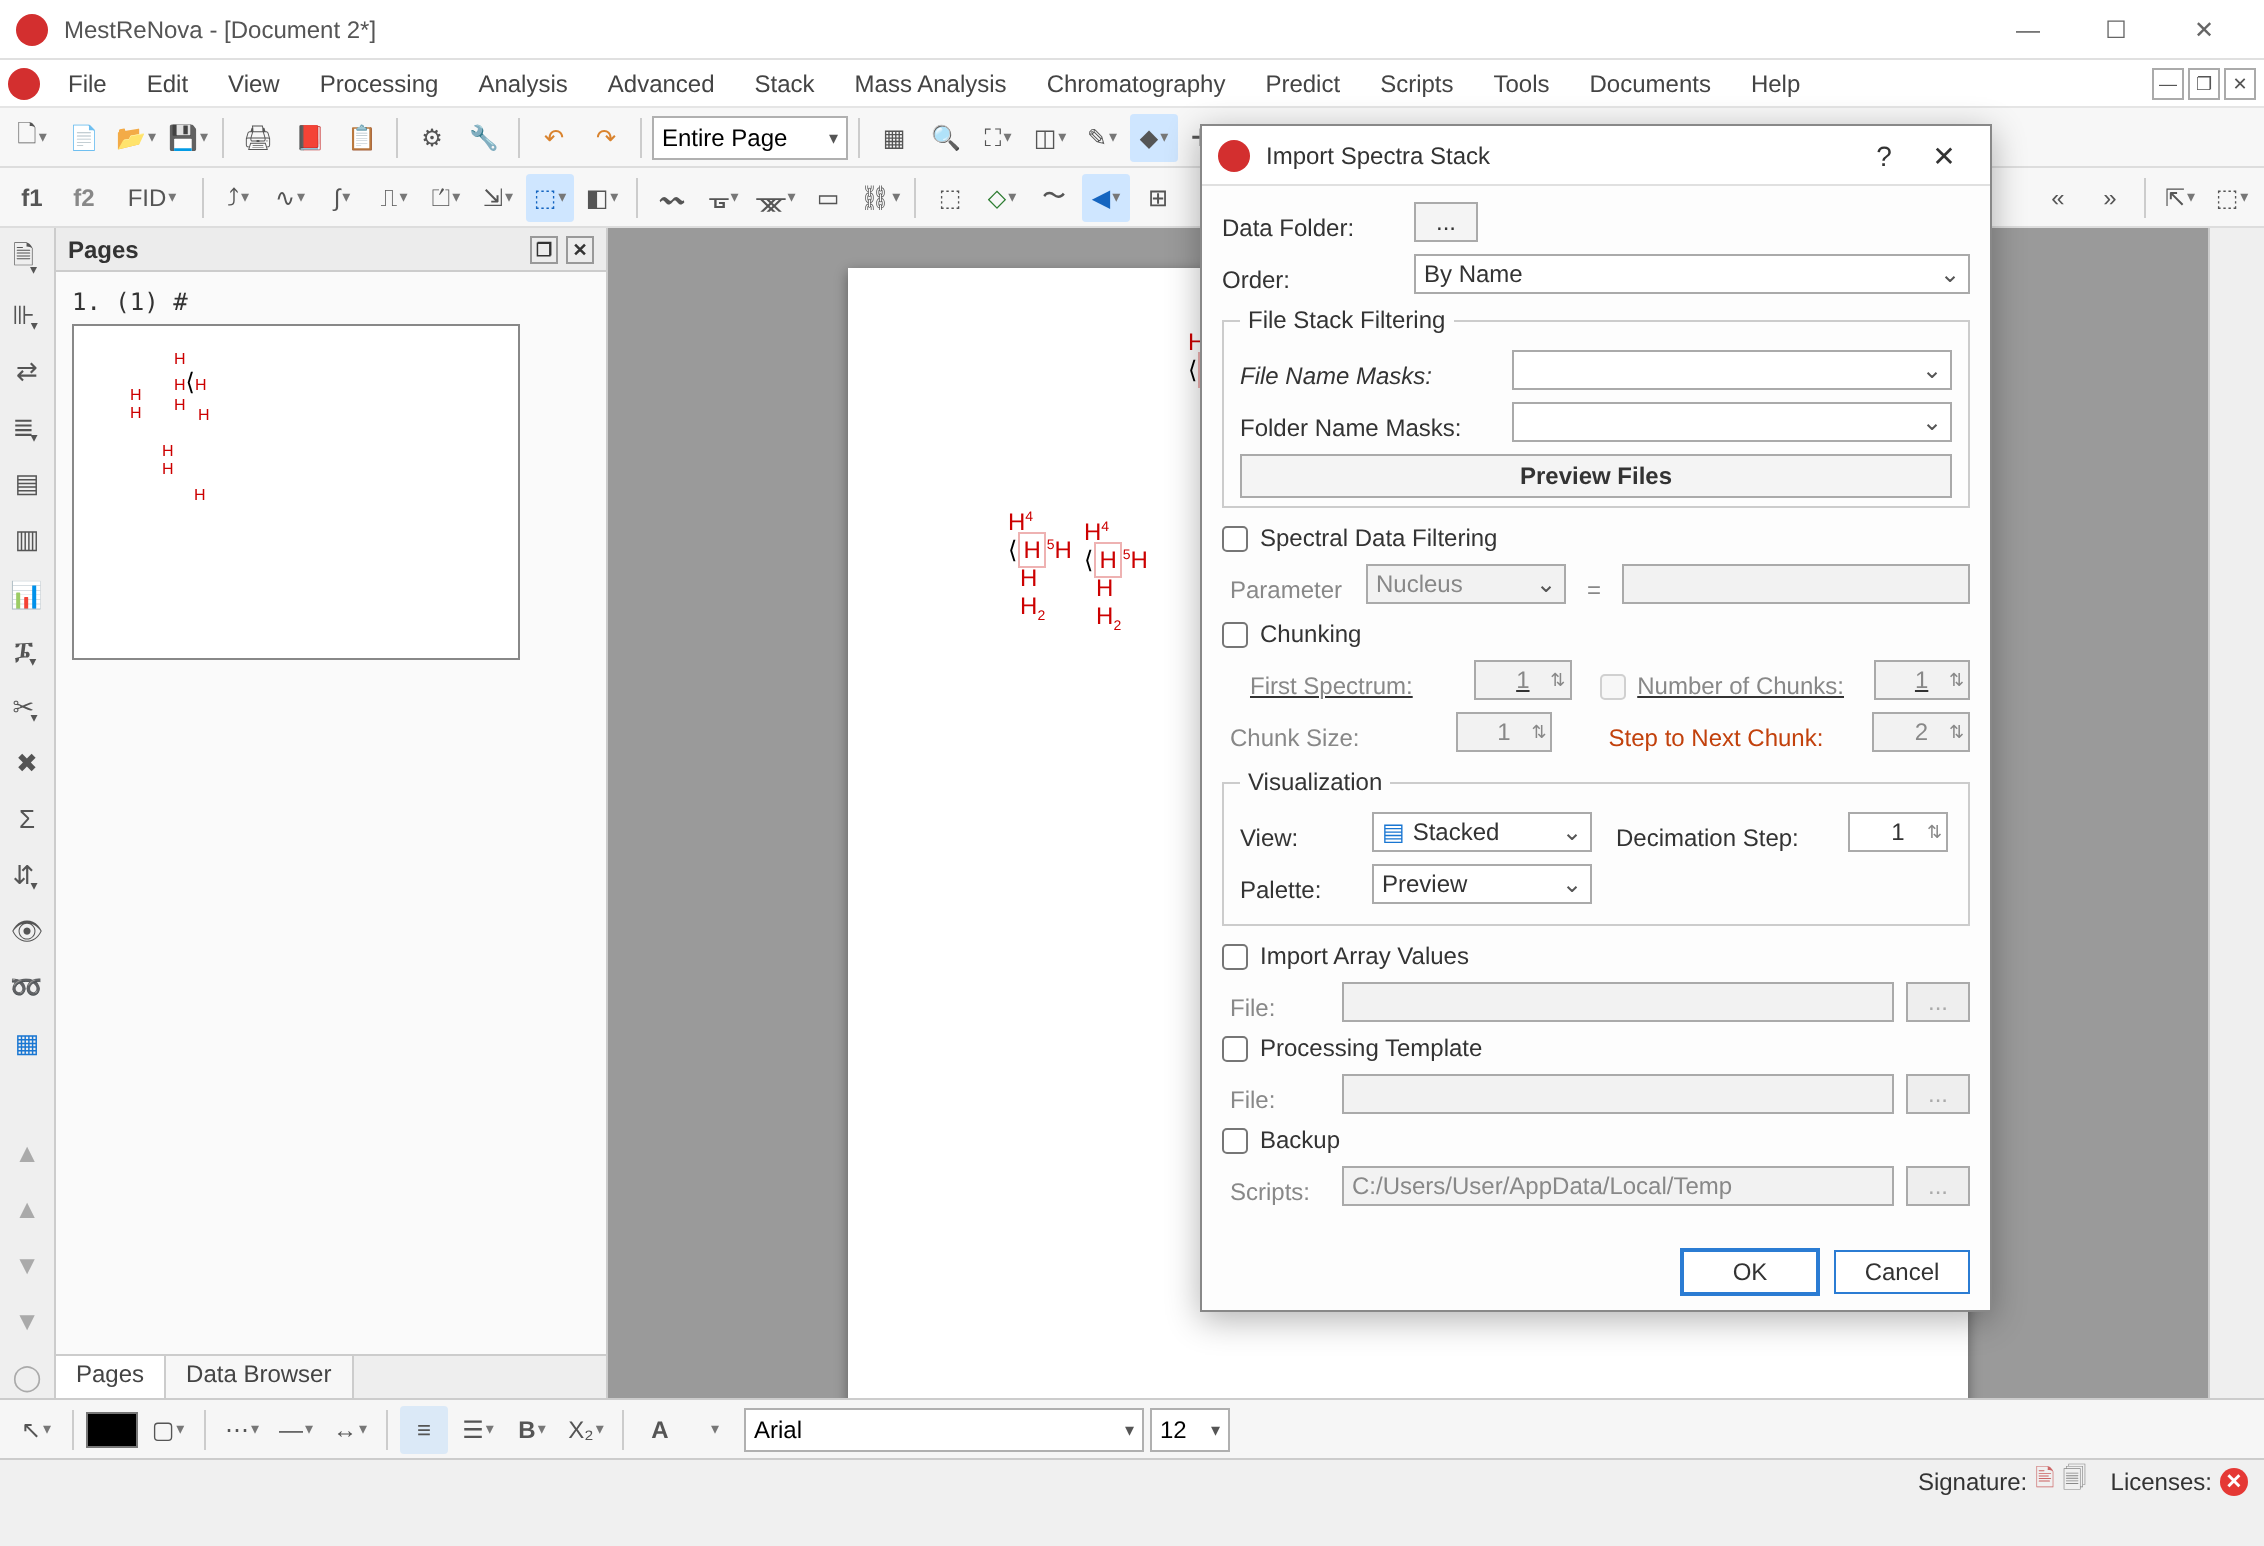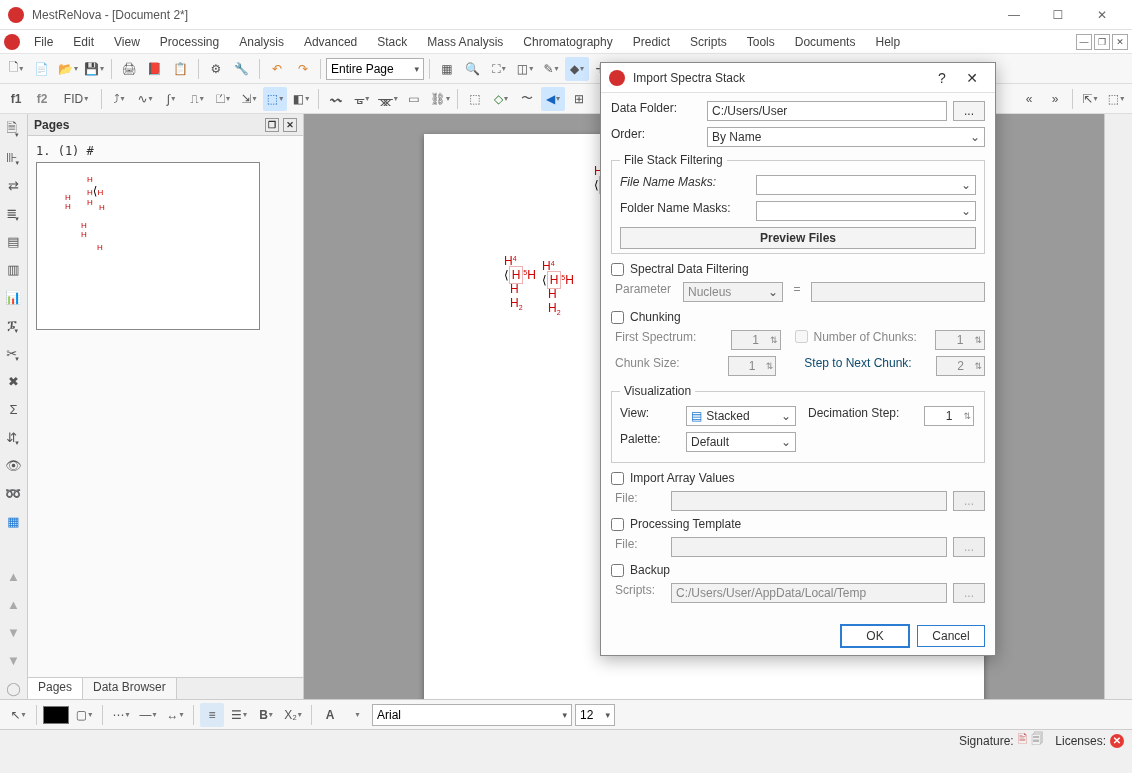--- a/index.html
+++ b/index.html
@@ -64,21 +64,21 @@
 .statusbar .sitem { margin-left: 12px; display:flex;align-items:center;gap:4px;}
 .redcircle{width:14px;height:14px;border-radius:50%;background:#e53935;color:#fff;display:flex;align-items:center;justify-content:center;font-size:10px;font-weight:bold;}
 
 
 .dialog { position: absolute; left: 600px; top: 62px; width: 396px; background: #fdfdfd; border: 1px solid #888; box-shadow: 0 4px 16px rgba(0,0,0,0.3); z-index: 100; }
 .dialog .dtitle { height: 30px; display: flex; align-items: center; padding: 0 8px; background: #fff; border-bottom: 1px solid #e0e0e0; }
 .dialog .dtitle .dlogo { width: 16px; height: 16px; border-radius: 50%; background: #d32f2f; margin-right: 8px; }
 .dialog .dtitle .dtxt { flex: 1; color: #333; }
 .dialog .dtitle .dbtn { width: 30px; text-align: center; color: #333; font-size: 14px; }
 .dialog .dbody { padding: 8px 10px; font-family: Consolas, "Courier New", monospace; font-size: 12px; color: #333; }
-.dialog .drow { display: flex; align-items: flex-start; margin-bottom: 6px; gap: 6px; }
+.dialog .drow { display: flex; align-items: flex-end; margin-bottom: 6px; gap: 6px; }
 .dialog .dlabel { width: 90px; }
 .dialog .dinput { flex: 1; height: 20px; border: 1px solid #aaa; background: #fff; padding: 0 4px; display: flex; align-items: center; font-family: Consolas, monospace; }
 .dialog .dinput.disabled { background: #f2f2f2; color: #888; }
 .dialog .dselect { flex: 1; height: 20px; border: 1px solid #aaa; background: #fff; padding: 0 4px; display: flex; align-items: center; position: relative; }
 .dialog .dselect::after { content: "⌄"; position: absolute; right: 4px; color: #555; }
 .dialog .dbtn-sm { width: 32px; height: 20px; border: 1px solid #aaa; background: #f4f4f4; display: flex; align-items: center; justify-content: center; }
 .dialog fieldset { border: 1px solid #ccc; padding: 8px 8px 4px; margin-bottom: 8px; }
 .dialog legend { padding: 0 4px; color: #333; }
 .dialog .dcheck { display: flex; align-items: center; gap: 6px; margin-bottom: 6px; }
 .dialog .dcheck input { width: 13px; height: 13px; }
@@ -322,23 +322,20 @@
 <div class="dialog">
   <div class="dtitle">
     <div class="dlogo"></div>
     <div class="dtxt">Import Spectra Stack</div>
     <div class="dbtn">?</div>
     <div class="dbtn">✕</div>
   </div>
   <div class="dbody">
     <div class="drow">
       <div class="dlabel">Data Folder:</div>
-      <div class="dinput">
-          <span>C:/Users/User</span>
-        </div>
       <div class="dbtn-sm">...</div>
     </div>
     <div class="drow">
       <div class="dlabel">Order:</div>
       <div class="dselect">
           <span>By Name</span>
         </div>
     </div>
 
     <fieldset>
@@ -364,37 +361,37 @@
           <span>Nucleus</span>
         </div>
       <div style="width:16px;text-align:center;color:#888;">=</div>
       <div class="dinput disabled"></div>
     </div>
 
     <div class="dcheck" style="margin-top:8px;">
         <input type="checkbox" style="">
         <span>Chunking</span>
       </div>
-    <div class="drow" style="margin-left:4px;">
+    <div class="drow" style="margin-left:14px;text-decoration:underline;">
       <div class="dlabel" style="width:110px;color:#888;">First Spectrum:</div>
       <div class="dspin disabled">
           <span>1</span>
         </div>
       <input type="checkbox" disabled="" style="margin-left: 8px;">
       <div style="color:#888;width:116px;">Number of Chunks:</div>
       <div class="dspin disabled">
           <span>1</span>
         </div>
     </div>
     <div class="drow" style="margin-left:4px;">
       <div class="dlabel" style="width:110px;color:#888;">Chunk Size:</div>
       <div class="dspin disabled">
           <span>1</span>
         </div>
-      <div style="color:#0c4a6e;width:130px;margin-left:22px;">Step to Next Chunk:</div>
+      <div style="color:#c2410c;width:130px;margin-left:22px;">Step to Next Chunk:</div>
       <div class="dspin disabled">
           <span>2</span>
         </div>
     </div>
 
     <fieldset style="margin-top:8px;">
       <legend>Visualization</legend>
       <div class="drow">
         <div class="dlabel" style="width:60px;">View:</div>
         <div class="dselect" style="flex:0 0 110px;">
@@ -402,21 +399,21 @@
             <span>Stacked</span>
           </div>
         <div style="width:110px;margin-left:6px;">Decimation Step:</div>
         <div class="dspin" style="background:#fff;">
             <span>1</span>
           </div>
       </div>
       <div class="drow">
         <div class="dlabel" style="width:60px;">Palette:</div>
         <div class="dselect" style="flex:0 0 110px;">
-            <span>Default</span>
+            <span>Preview</span>
           </div>
       </div>
     </fieldset>
 
     <div class="dcheck">
         <input type="checkbox" style="">
         <span>Import Array Values</span>
       </div>
     <div class="drow" style="margin-left:4px;">
       <div class="dlabel" style="width:50px;color:#888;">File:</div>

